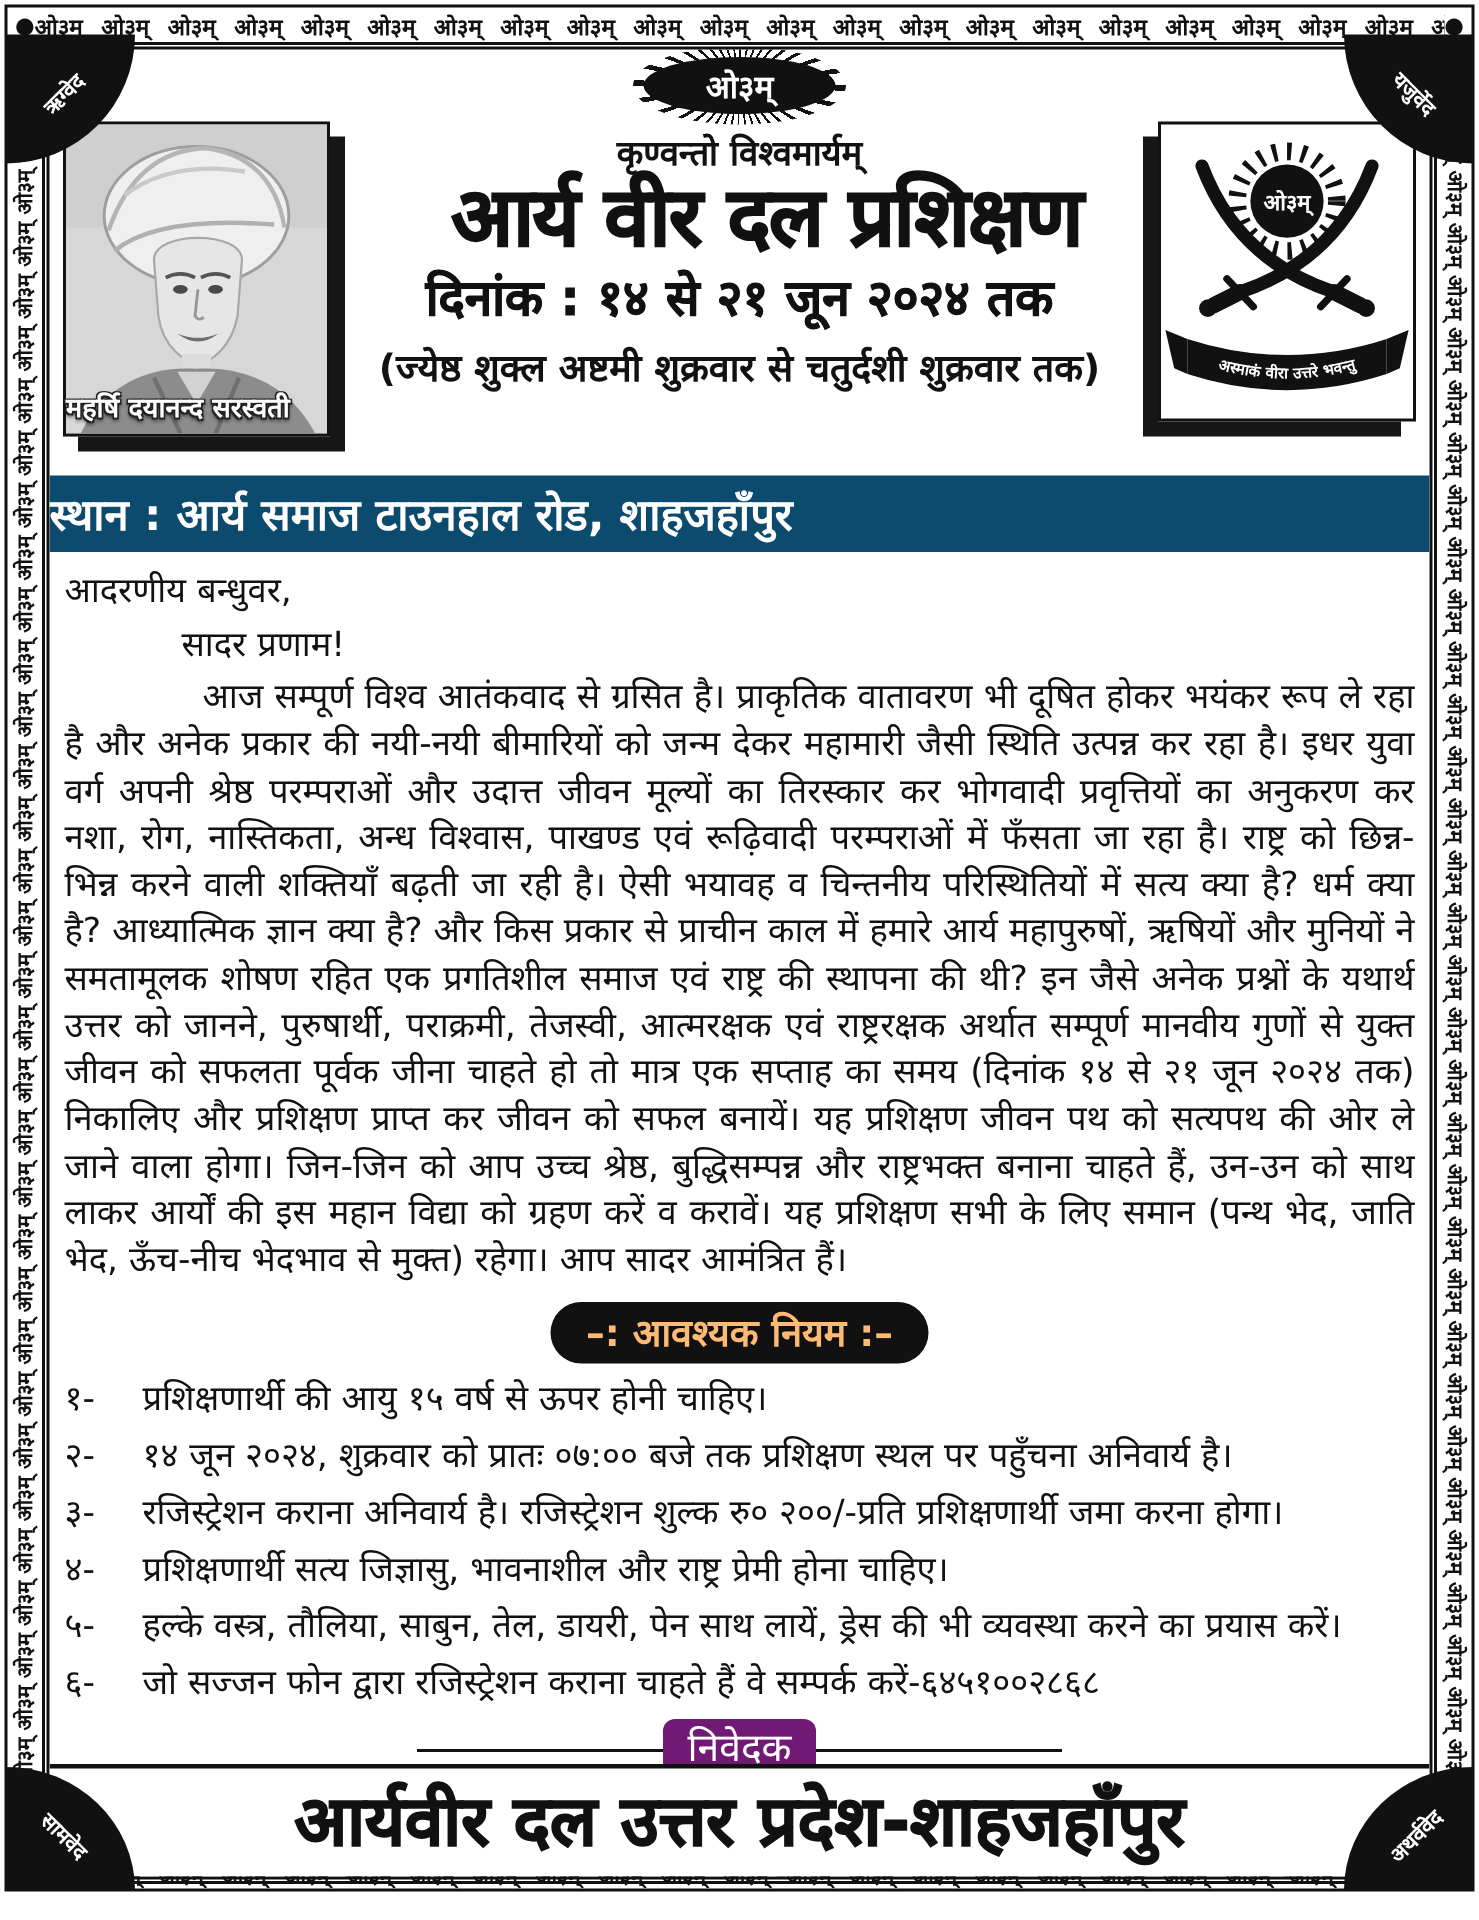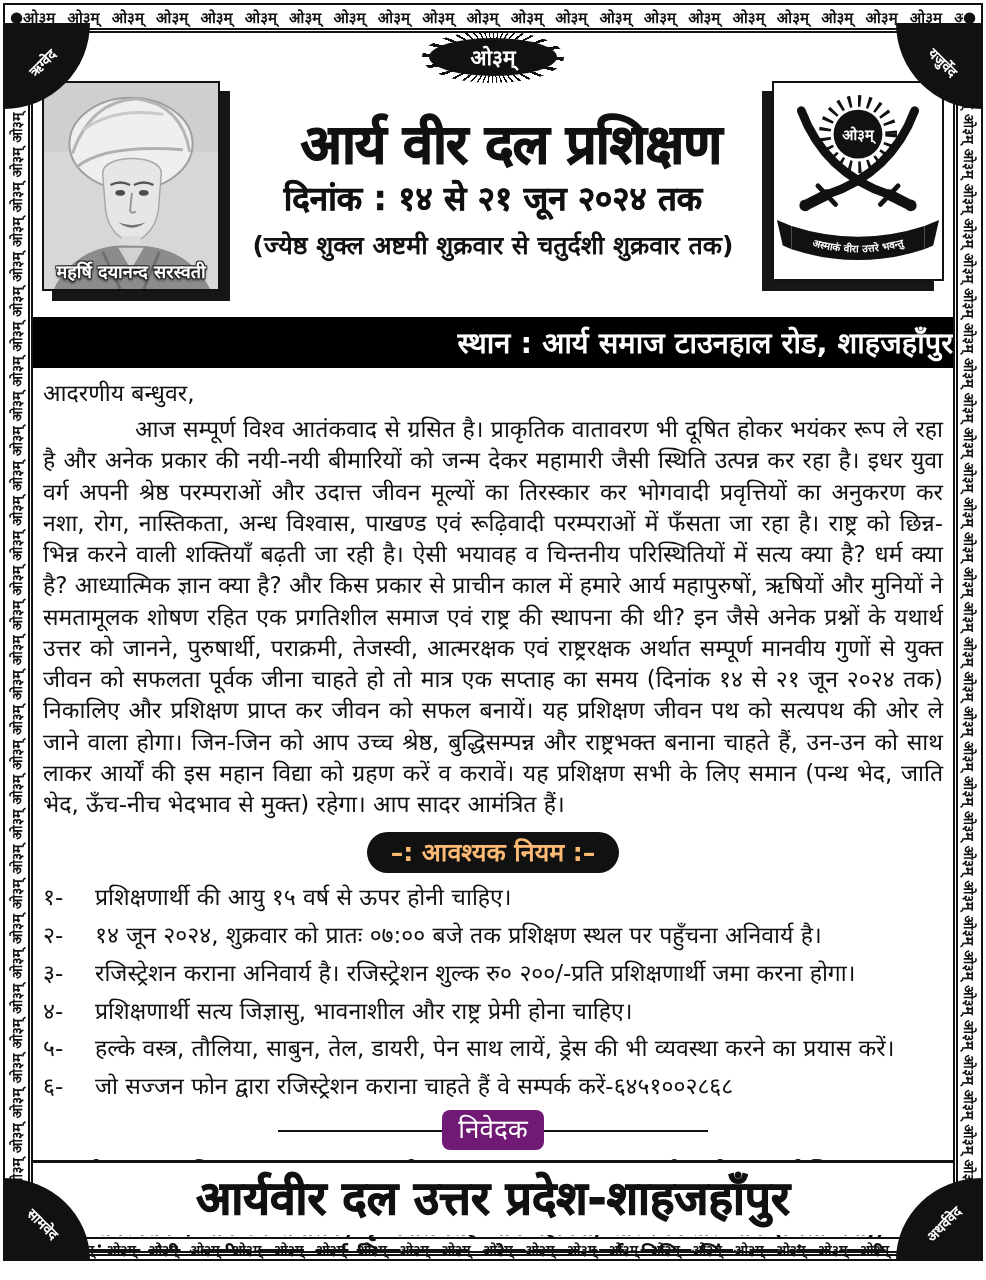--- a/index.html
+++ b/index.html
@@ -60,29 +60,29 @@
            font-size:23px; font-weight:bold; white-space:nowrap; }
   .title-block { position:absolute; left:186px; right:186px; top:82px; text-align:center; }
   .main-title { font-size:54px; line-height:1.12; font-weight:bold; letter-spacing:-1px;
                 -webkit-text-stroke:1.2px #111; white-space:nowrap;padding-left:36px; }
   .date-line { font-size:33px; font-weight:bold; -webkit-text-stroke:0.5px #111; white-space:nowrap; }
   .tithi-line { margin-top:7px; font-size:25px; font-weight:bold; white-space:nowrap; }
   
   .photo { position:absolute; left:9px; top:48px; width:178px; height:210px;
            border:2px solid #111; background:#d9d9d9; box-shadow:10px 10px 0 #161616; z-index:3; }
   .photo svg { display:block; width:100%; height:100%; }
-  .photo-caption { position:absolute; left:0; right:0; bottom:6px; text-align:center;
+  .photo-caption { position:absolute; left:0; right:0; bottom:6px; 
     color:#fff; font-size:18px; font-weight:bold; white-space:nowrap;
     text-shadow:-1px -1px 0 #222,1px -1px 0 #222,-1px 1px 0 #222,1px 1px 0 #222,0 2px 3px #000; }
   
   .logo { position:absolute; right:9px; top:48px; width:172px; height:200px;
           border:2px solid #111; background:#fff; box-shadow:-10px 10px 0 #161616; z-index:3; }
   .logo svg { display:block; width:100%; height:100%; }
   
-  .venue-bar { background:#000000; color:#fff; text-align:right;
+  .venue-bar { background:#0c4a6e; color:#fff; text-align:left;
                font-size:29px; font-weight:bold; padding:5px 0 7px; }
   
   .letter { padding:6px 10px 0; font-size:23px; }
   .sal1 { margin-top:2px; }
   .sal2 { margin:4px 0 0 78px; }
   .letter-body { margin-top:6px; text-align:justify; text-indent:92px; line-height:1.36; }
   
   .rules-heading { text-align:center; margin:12px 0 10px; }
   .rules-heading span { display:inline-block; background:#111; color:#fdba74; font-size:25px;
                         font-weight:bold; padding:2px 24px 5px; border-radius:22px; }
@@ -91,21 +91,21 @@
   .rule-num { width:52px; flex:none; }
   .rule-text { flex:1; }
   
   .nivedak-head { position:relative; text-align:center; margin:8px 0 8px; }
   .nivedak-head::before { content:""; position:absolute; left:50%; top:50%; width:430px; height:0;
                           transform:translateX(-50%); border-top:2.5px solid #111; }
   .nivedak-head span { position:relative; display:inline-block; background:#701a75; color:#fff;
                        font-size:26px; font-weight:normal; padding:0 16px 4px; border-radius:8px; }
   .names { padding:0 10px; font-size:22px; font-weight:bold; text-align:justify; line-height:1.28; }
   
-  .footer-band { position:absolute; left:0; right:0; bottom:16px; border-top:3px solid #111;
+  .footer-band { position:absolute; left:0; right:0; bottom:0; border-top:3px solid #111;
                  text-align:center; padding:2px 0 8px; background:#fff; }
   .footer-org { font-size:46px; font-weight:bold; -webkit-text-stroke:1px #111; white-space:nowrap; }
   
   .printer { position:absolute; left:0; right:0; top:1262px; text-align:center; font-size:14px; }
 </style>
 </head>
 <body>
 
 <div class="page">
 
@@ -127,20 +127,21 @@
       <span>●</span>
     </div>
   </div>
 
   <div class="inner">
 
     <div class="header-zone">
       <div class="om-burst">
         <span>ओ३म्</span>
       </div>
+      <div class="motto">कृण्वन्तो विश्वमार्यम्</div>
 
       <div class="photo">
         <svg viewBox="0 0 178 210" preserveAspectRatio="none">
           <rect width="178" height="210" fill="#d7d7d7"></rect>
           <rect width="178" height="70" fill="#cfcfcf"></rect>
           <ellipse cx="89" cy="62" rx="63" ry="47" fill="#efefef" stroke="#9e9e9e" stroke-width="2"></ellipse>
           <path d="M29,72 Q48,18 95,16 Q141,22 149,70" fill="none" stroke="#b5b5b5" stroke-width="3"></path>
           <path d="M40,48 Q72,24 122,32" fill="none" stroke="#c9c9c9" stroke-width="3"></path>
           <path d="M33,86 Q62,62 142,68" fill="none" stroke="#b0b0b0" stroke-width="3"></path>
           <path d="M60,92 C60,72 120,72 120,92 L117,130 C113,152 98,162 90,162 C82,162 66,152 63,130 Z" fill="#e6e6e6" stroke="#a8a8a8" stroke-width="1.5"></path>
@@ -186,20 +187,21 @@
             <textPath href="#ribc" startOffset="50%" text-anchor="middle">अस्माकं वीरा उत्तरे भवन्तु</textPath>
           </text>
         </svg>
       </div>
     </div>
 
     <div class="venue-bar">स्थान : आर्य समाज टाउनहाल रोड, शाहजहाँपुर</div>
 
     <div class="letter">
       <div class="sal1">आदरणीय बन्धुवर,</div>
+      <div class="sal2">सादर प्रणाम!</div>
       <div class="letter-body">आज सम्पूर्ण विश्व आतंकवाद से ग्रसित है। प्राकृतिक वातावरण भी दूषित होकर भयंकर रूप ले रहा है और अनेक प्रकार की नयी-नयी बीमारियों को जन्म देकर महामारी जैसी स्थिति उत्पन्न कर रहा है। इधर युवा वर्ग अपनी श्रेष्ठ परम्पराओं और उदात्त जीवन मूल्यों का तिरस्कार कर भोगवादी प्रवृत्तियों का अनुकरण कर नशा, रोग, नास्तिकता, अन्ध विश्वास, पाखण्ड एवं रूढ़िवादी परम्पराओं में फँसता जा रहा है। राष्ट्र को छिन्न-भिन्न करने वाली शक्तियाँ बढ़ती जा रही है। ऐसी भयावह व चिन्तनीय परिस्थितियों में सत्य क्या है? धर्म क्या है? आध्यात्मिक ज्ञान क्या है? और किस प्रकार से प्राचीन काल में हमारे आर्य महापुरुषों, ऋषियों और मुनियों ने समतामूलक शोषण रहित एक प्रगतिशील समाज एवं राष्ट्र की स्थापना की थी? इन जैसे अनेक प्रश्नों के यथार्थ उत्तर को जानने, पुरुषार्थी, पराक्रमी, तेजस्वी, आत्मरक्षक एवं राष्ट्ररक्षक अर्थात सम्पूर्ण मानवीय गुणों से युक्त जीवन को सफलता पूर्वक जीना चाहते हो तो मात्र एक सप्ताह का समय (दिनांक १४ से २१ जून २०२४ तक) निकालिए और प्रशिक्षण प्राप्त कर जीवन को सफल बनायें। यह प्रशिक्षण जीवन पथ को सत्यपथ की ओर ले जाने वाला होगा। जिन-जिन को आप उच्च श्रेष्ठ, बुद्धिसम्पन्न और राष्ट्रभक्त बनाना चाहते हैं, उन-उन को साथ लाकर आर्यों की इस महान विद्या को ग्रहण करें व करावें। यह प्रशिक्षण सभी के लिए समान (पन्थ भेद, जाति भेद, ऊँच-नीच भेदभाव से मुक्त) रहेगा। आप सादर आमंत्रित हैं।</div>
     </div>
 
     <div class="rules-heading">
       <span>–: आवश्यक नियम :–</span>
     </div>
 
     <div class="rules">
       <div class="rule">
         <span class="rule-num">१-</span>

